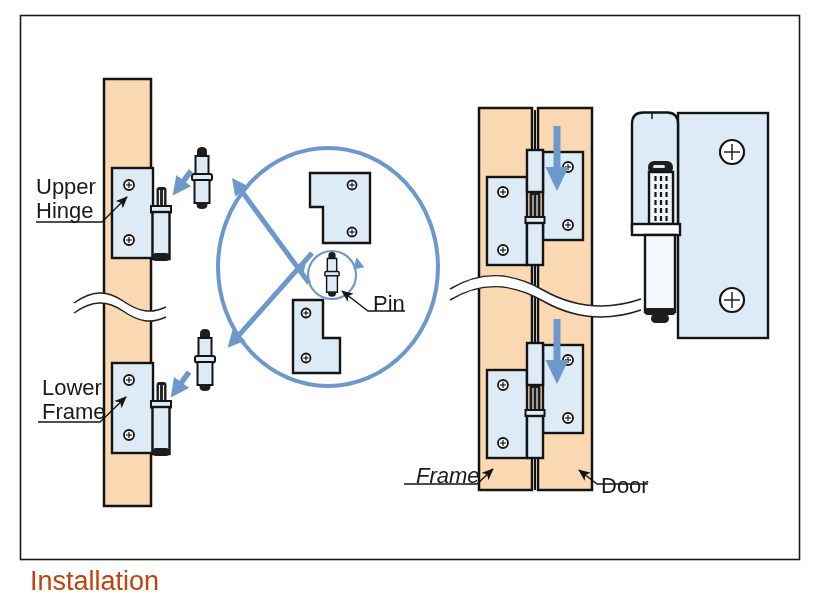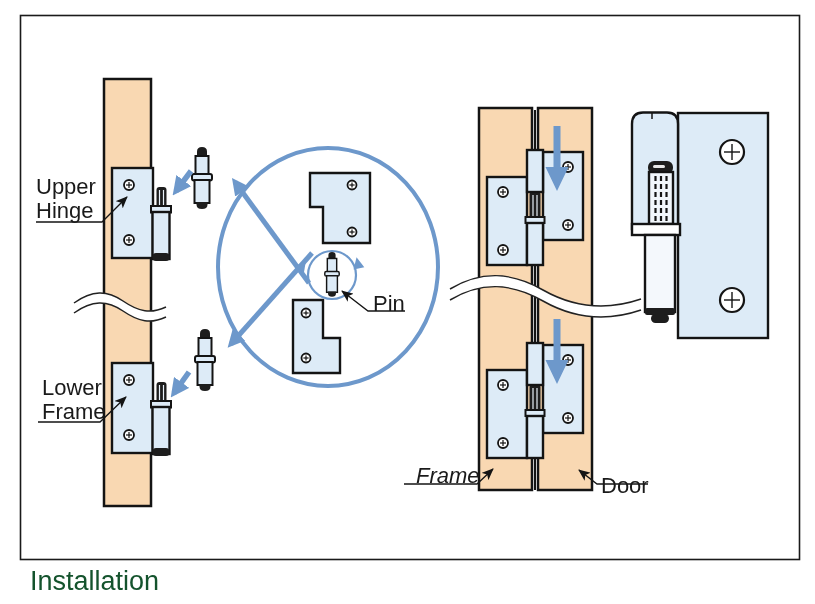--- a/index.html
+++ b/index.html
@@ -4,21 +4,21 @@
 <style>
   :root{
     --wood:#f9d8b2; --hinge-fill:#ddebf7; --arrow-blue:#6d98cb;
     --outline:#141414; --label-text:#1a1a1a; --background:#ffffff;
   }
   html,body{margin:0;padding:0;background:var(--background);}
   body{width:815px;height:604px;font-family:"Liberation Sans",sans-serif;}
   .stage{position:relative;width:815px;height:604px;overflow:hidden;background:var(--background);}
   svg{position:absolute;left:0;top:0;}
   .lbl{position:absolute;color:var(--label-text);font-size:22px;line-height:24px;white-space:pre-line;}
-  .title{position:absolute;left:30px;top:566px;font-size:27px;color:#14532d;}
+  .title{position:absolute;left:30px;top:566px;font-size:27px;color:#c2410c;}
   .wood{fill:var(--wood);stroke:var(--outline);stroke-width:2.5;}
   .hinge{fill:var(--hinge-fill);stroke:var(--outline);stroke-width:2.4;}
   .t{stroke-width:2;}
   .dark{fill:#1d1d1d;}
   .blue-fill{fill:var(--arrow-blue);}
   .blue-line{stroke:var(--arrow-blue);fill:none;}
   .black-line{stroke:var(--outline);fill:none;}
   .leader{stroke:var(--outline);stroke-width:1.3;fill:none;}
   .band{fill:#ffffff;}
   .wave{stroke:#222;stroke-width:1.5;fill:none;}

